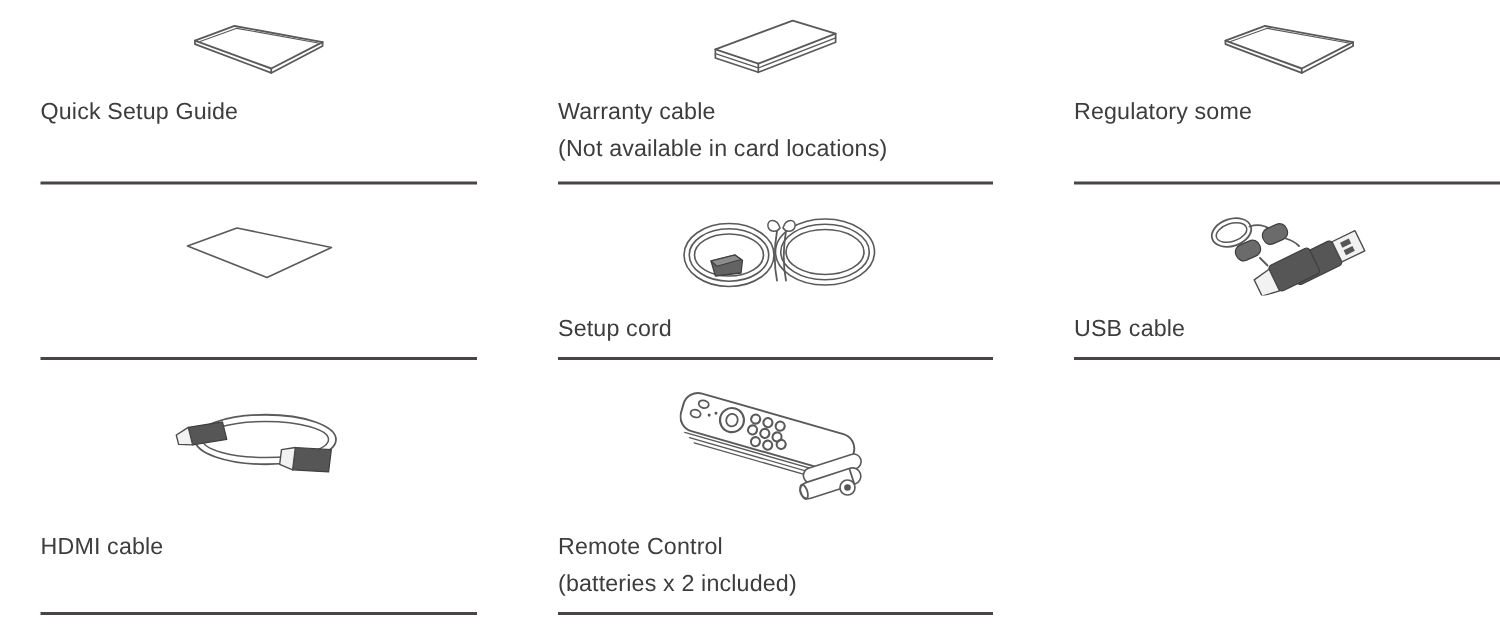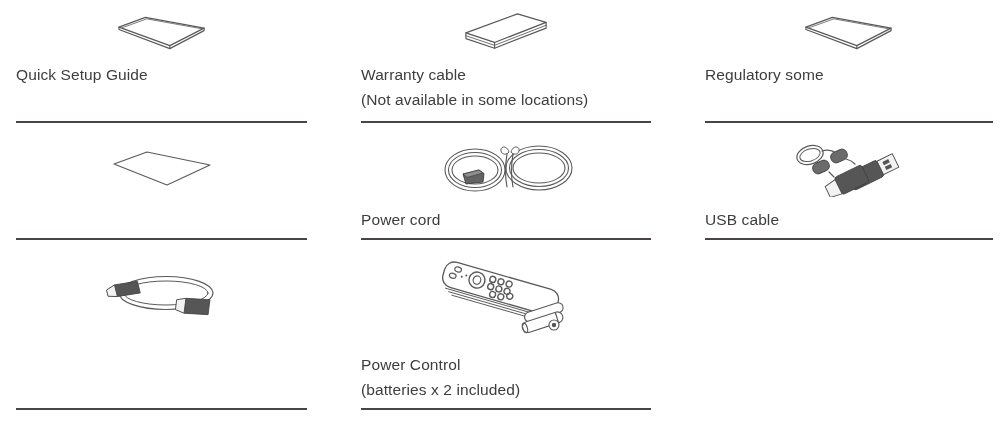--- a/index.html
+++ b/index.html
@@ -10,21 +10,21 @@
     background: #ffffff;
     font-family: "Liberation Sans", "DejaVu Sans", sans-serif;
     overflow: hidden;
   }
   .package-grid {
     box-sizing: border-box;
     display: grid;
     grid-template-columns: 291px 290px 288px;
     grid-template-rows: 123px 117px 170px;
     column-gap: 54px;
-    padding-left: 16px;
+    padding-left: 27px;
     width: 1000px;
   }
   .cell {
     box-sizing: border-box;
     border-bottom: 2px solid #4a4444;
     display: flex;
     flex-direction: column;
     overflow: hidden;
   }
   .icon-wrap {
@@ -72,21 +72,21 @@
     <div class="cell r1">
       <div class="icon-wrap">
         <svg width="90" height="42" viewBox="0 0 92 44">
           <path class="face" d="M4 24 L58 4 L88 13 L34 34 Z"></path>
           <path class="ln" d="M4 24 L4 30 L34 40 L88 19 L88 13"></path>
           <path class="ln" style="stroke-width:0.9" d="M4 27 L34 37 L88 16"></path>
           <path class="ln" d="M34 34 L34 40"></path>
         </svg>
       </div>
       <div class="label">Warranty cable</div>
-      <div class="label">(Not available in some locations)</div>
+      <div class="label">(Not available in card locations)</div>
     </div>
 
     <div class="cell r1">
       <div class="icon-wrap">
         <svg width="90" height="40" viewBox="0 0 92 40">
           <path class="face" d="M2 16 L29 6 L89 17 L54 35 Z"></path>
           <path class="ln" d="M89 17 L89 19.6 L54 38 L2 18.4 L2 16"></path>
           <path class="ln" d="M54 35 L54 38"></path>
           <path class="ln" style="stroke-width:0.8" d="M5.5 16.6 L30.5 7.6 L86 17.6"></path>
         </svg>
@@ -115,21 +115,21 @@
             <ellipse cx="100" cy="27" rx="29.5" ry="18.5"></ellipse>
             <ellipse cx="100" cy="27" rx="26" ry="15"></ellipse>
           </g>
           <path class="ln" d="M68 13 C66 25 66 36 68 46 M74 13 C72 25 72 36 74 46"></path>
           <path class="face" style="stroke-width:1" d="M70 11 c-2 -7 -9 -6 -8 -1 c1 4 6 4 8 1 Z"></path>
           <path class="face" style="stroke-width:1" d="M72 11 c2 -7 9 -6 8 -1 c-1 4 -6 4 -8 1 Z"></path>
           <path d="M24 33 L40 29 L45 32.5 L44 41 L27 43 Z" fill="#636363" stroke="#3f3f3f" stroke-width="0.9" stroke-linejoin="round"></path>
           <path d="M24 33 L40 29 L44 32 L28 36.5 Z" fill="#8d8d8d" stroke="#3f3f3f" stroke-width="0.7" stroke-linejoin="round"></path>
         </svg>
       </div>
-      <div class="label">Power cord</div>
+      <div class="label">Setup cord</div>
       <div class="label"></div>
     </div>
 
     <div class="cell r2">
       <div class="icon-wrap">
         <svg width="115" height="56" viewBox="0 0 115 56">
           <g transform="rotate(-18 18 14)">
             <ellipse class="ln" cx="18" cy="14" rx="13.5" ry="9"></ellipse>
             <ellipse class="ln" style="stroke-width:1" cx="18" cy="14" rx="10.5" ry="6"></ellipse>
           </g>
@@ -166,20 +166,21 @@
           <g transform="rotate(-14 20 17)">
             <path class="dark" d="M13 10 L36 12 L36 24 L13 22 Z"></path>
             <path class="metal" d="M4 13 L13 10 L13 22 L4 19.5 Z"></path>
           </g>
           <g transform="rotate(7 88 33)">
             <path class="dark" d="M82 26 L106 24.5 L106 39.5 L82 41 Z"></path>
             <path class="metal" d="M73 28.5 L82 26 L82 41 L73 38.5 Z"></path>
           </g>
         </svg>
       </div>
+      <div class="label">HDMI cable</div>
       <div class="label"></div>
     </div>
 
     <div class="cell r3">
       <div class="icon-wrap">
         <svg width="128" height="78" viewBox="0 0 128 78">
           <g transform="rotate(16 6 8)">
             <rect class="face" x="4" y="3" width="118" height="26" rx="10"></rect>
             <path class="ln" style="stroke-width:0.9" d="M10 31 L116 31 M14 33.5 L112 33.5 M18 36 L108 36"></path>
             <ellipse class="ln" cx="17" cy="9.5" rx="3.4" ry="2.5"></ellipse>
@@ -205,18 +206,18 @@
           </g>
           <g transform="rotate(-18 103 66)">
             <rect class="face" style="stroke-width:1.1" x="80" y="59" width="42" height="11" rx="5.5"></rect>
             <ellipse class="ln" cx="82.5" cy="64.5" rx="2.2" ry="5"></ellipse>
             <path class="ln" d="M116 59.5 L116 69.5"></path>
           </g>
           <circle class="face" style="stroke-width:1.1" cx="112" cy="68" r="5"></circle>
           <circle cx="112" cy="68" r="2.2" fill="#565656"></circle>
         </svg>
       </div>
-      <div class="label">Power Control</div>
+      <div class="label">Remote Control</div>
       <div class="label">(batteries x 2 included)</div>
     </div>
 
   </div>
 </div>
 
 </body></html>

